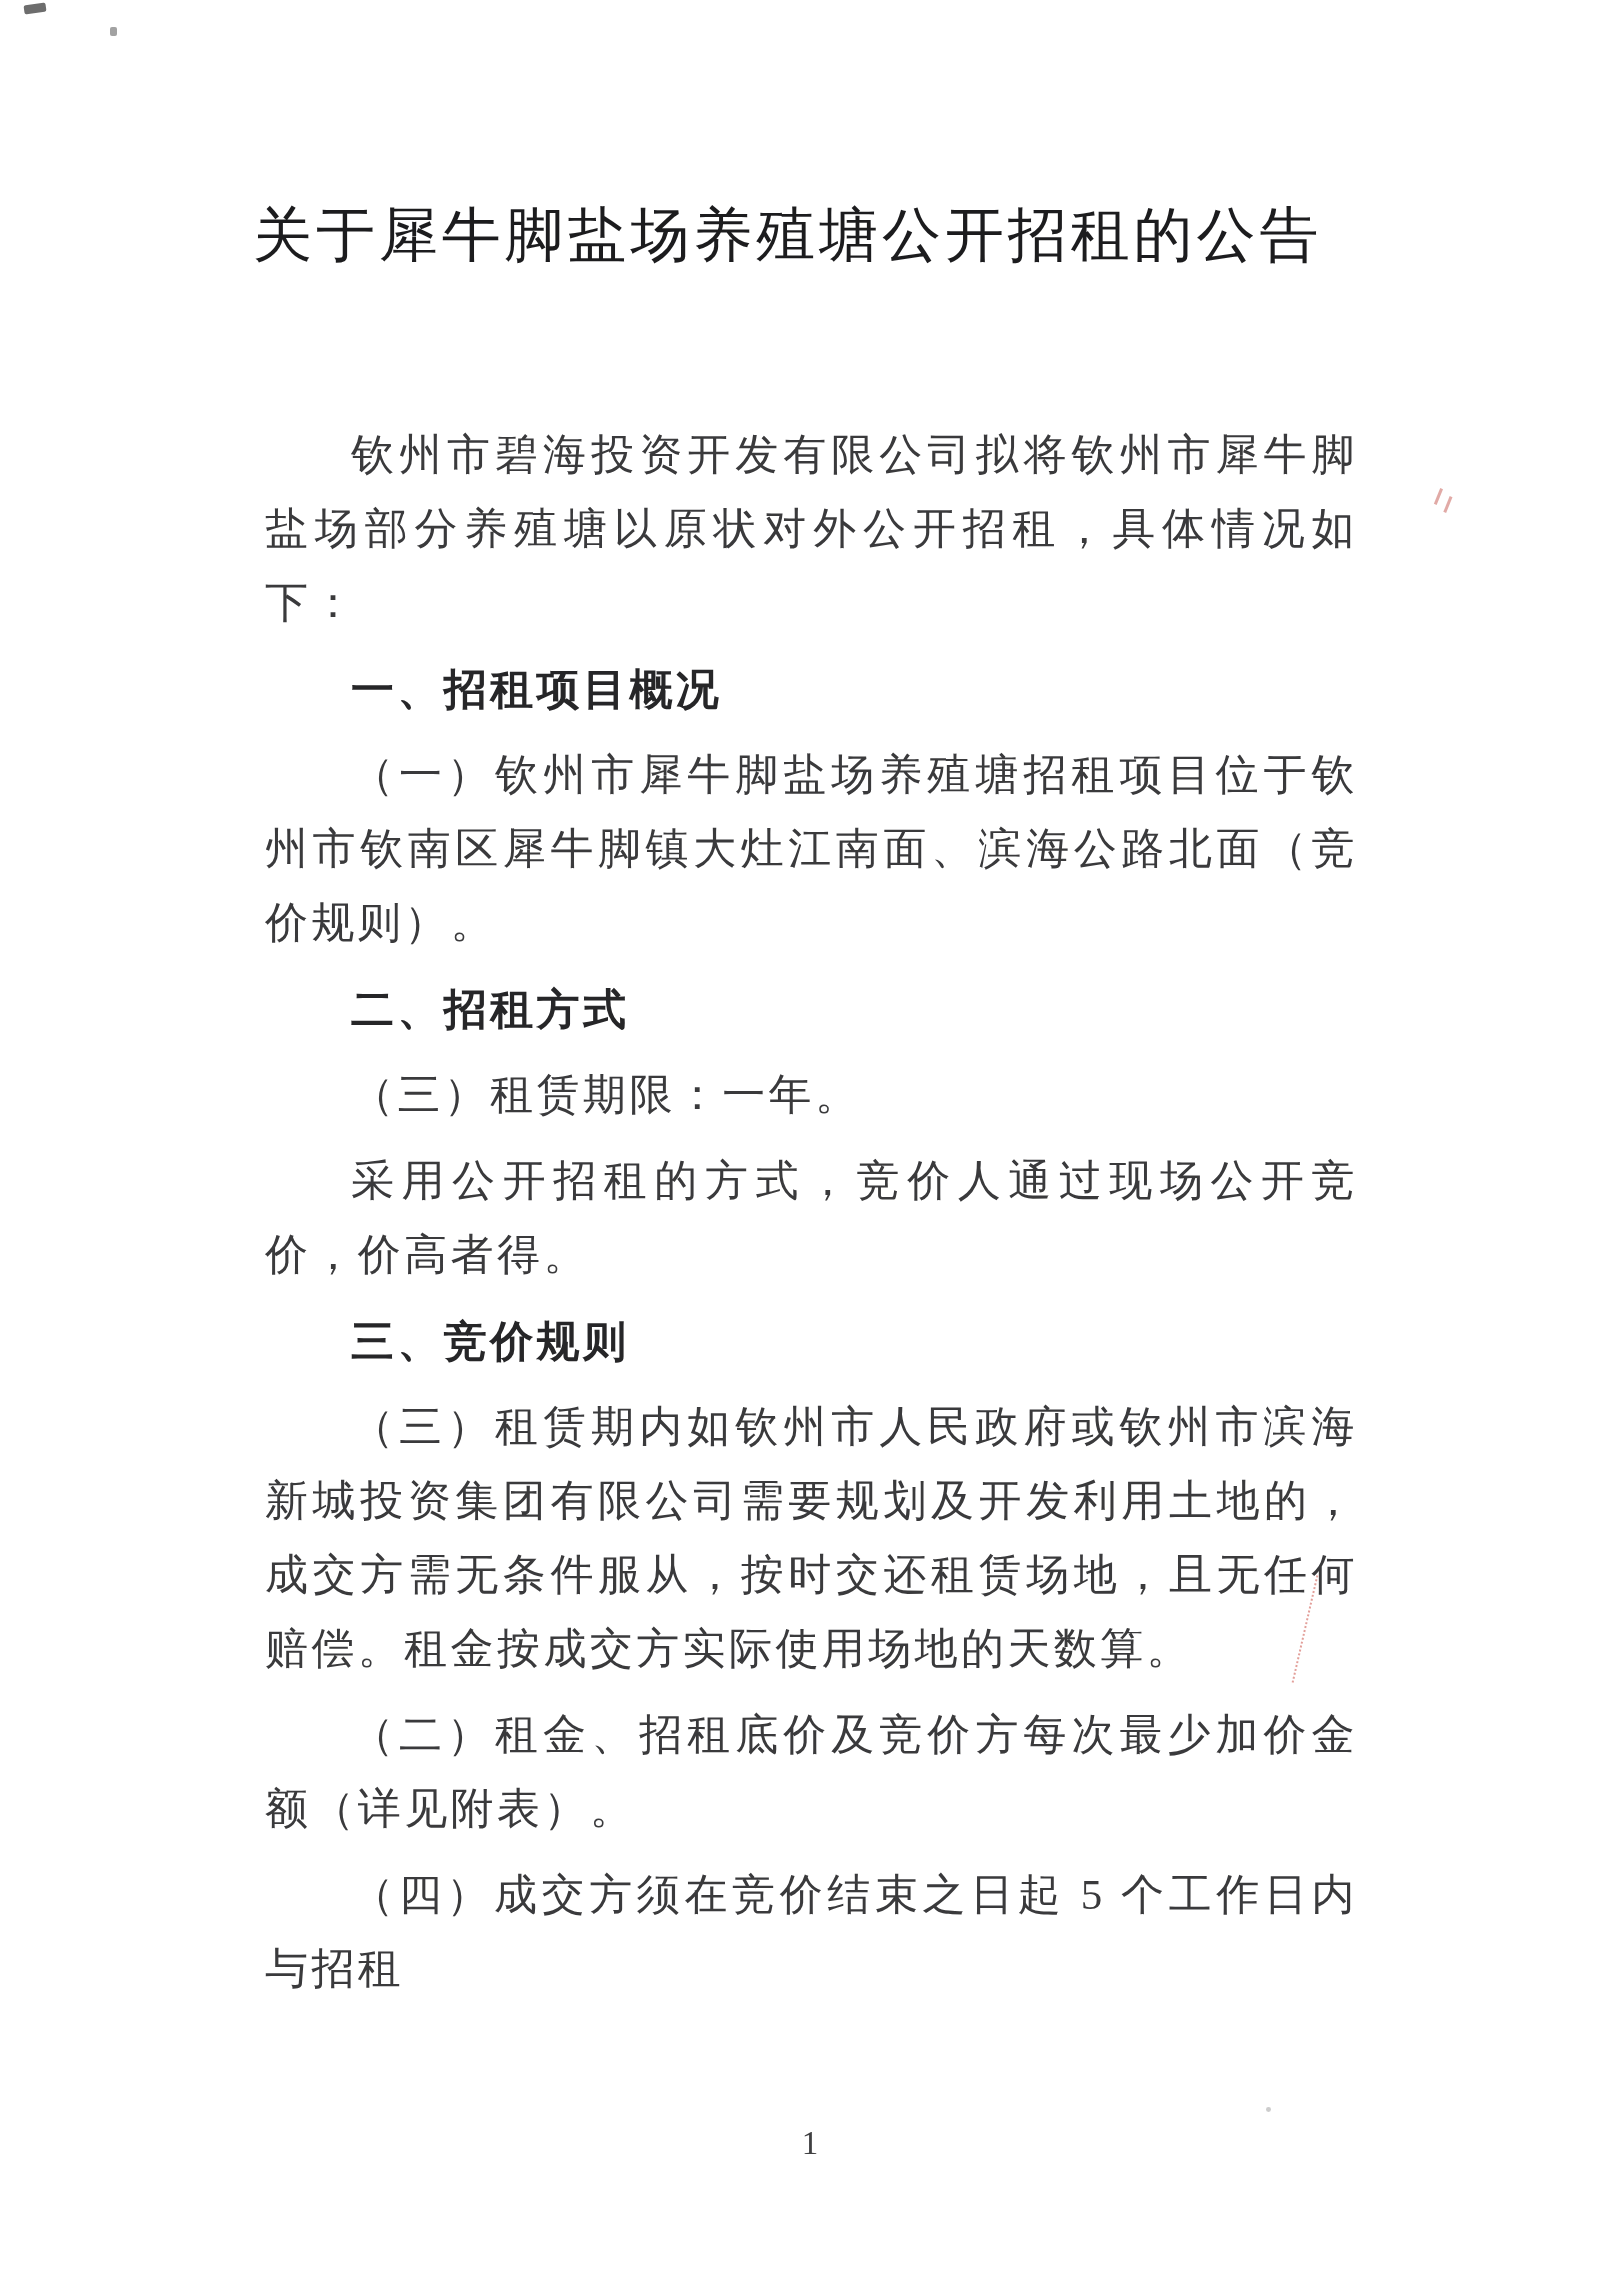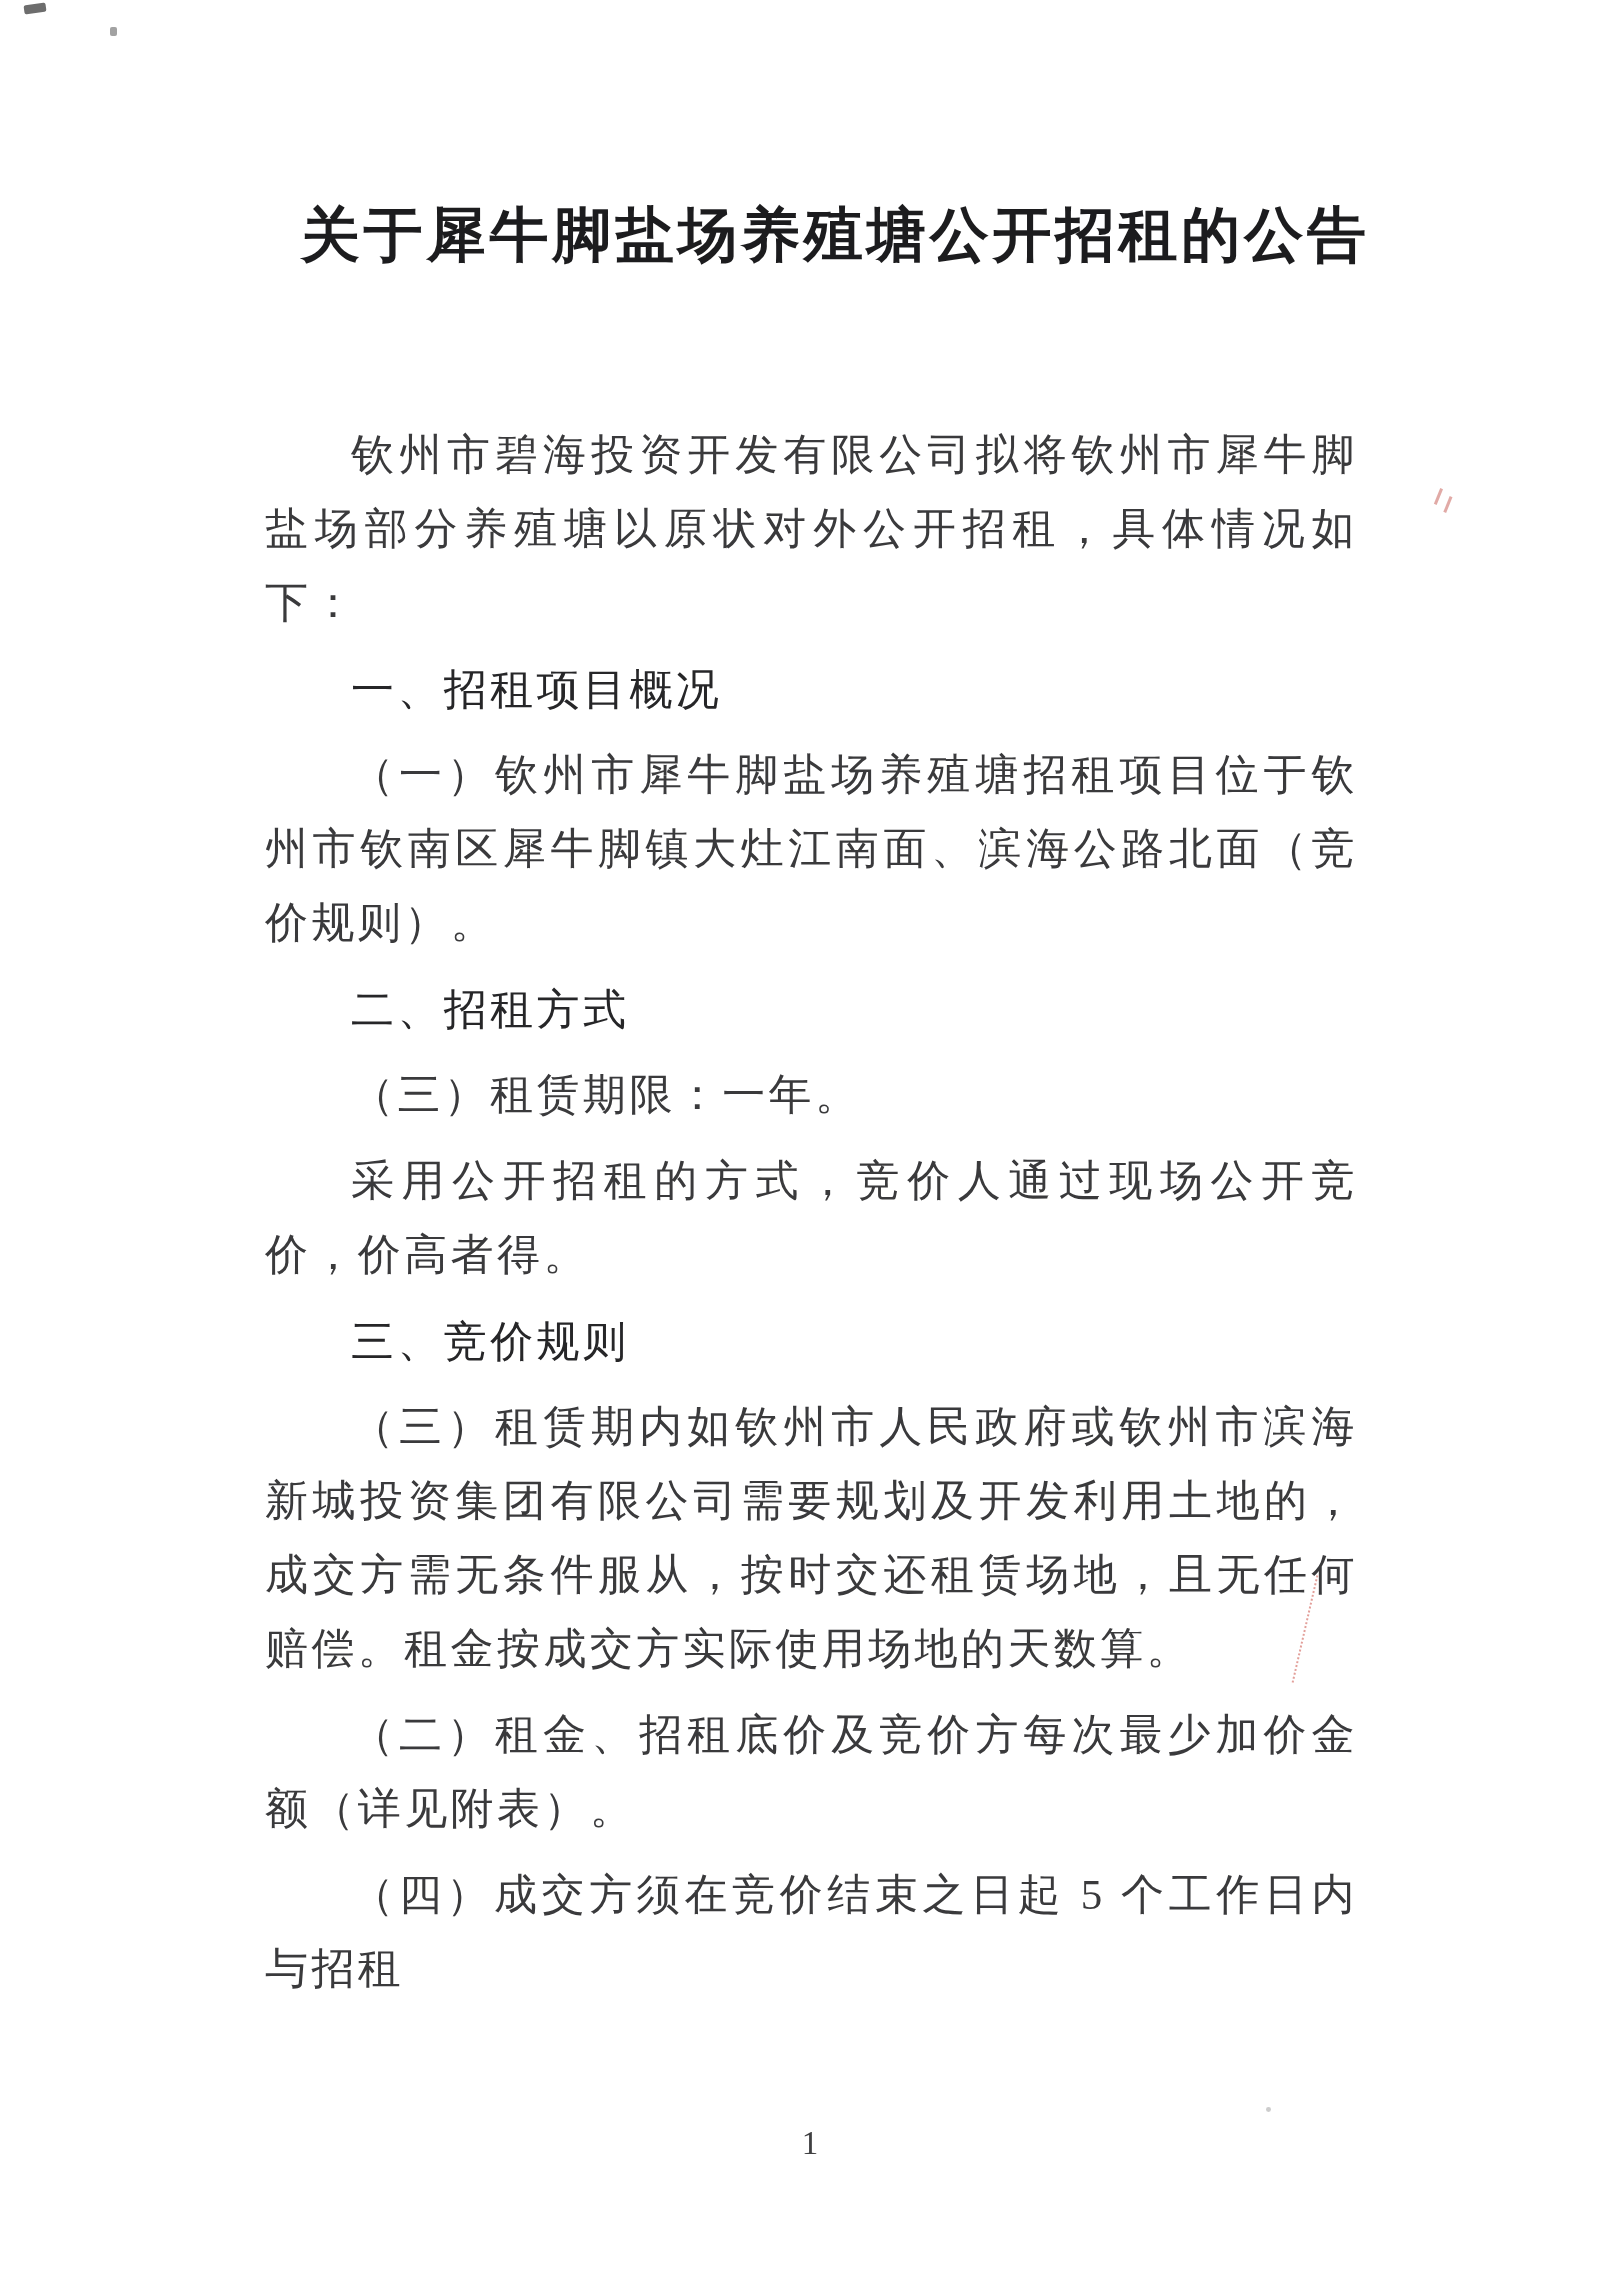--- a/index.html
+++ b/index.html
@@ -15,24 +15,24 @@
     background: #ffffff;
     overflow: hidden;
     font-family: "Liberation Serif", "DejaVu Serif", serif;
   }
   .title {
     position: absolute;
     top: 192px;
     left: 253px;
     width: 1117px;
     margin: 0;
-    text-align: right;
+    text-align: left;
     font-size: 59px;
     line-height: 86px;
-    font-weight: bold;
+    font-weight: normal;
     letter-spacing: 3.9px;
     color: #1c1c1e;
   }
   .doc-body {
     position: absolute;
     top: 406px;
     left: 253px;
     width: 1117px;
     font-size: 43px;
     line-height: 74px;
@@ -41,21 +41,21 @@
     text-align: justify;
     text-justify: inter-ideograph;
   }
   .para {
     margin: 12px;
     padding: 0;
     text-indent: 2em;
   }
   .para.heading {
     font-family: "Liberation Sans", "DejaVu Sans", sans-serif;
-    font-weight: normal;
+    font-weight: bold;
     color: #262628;
   }
   .page-number {
     position: absolute;
     top: 2125px;
     left: 0;
     width: 100%;
     text-align: center;
     font-size: 33px;
     color: #3f3f41;

